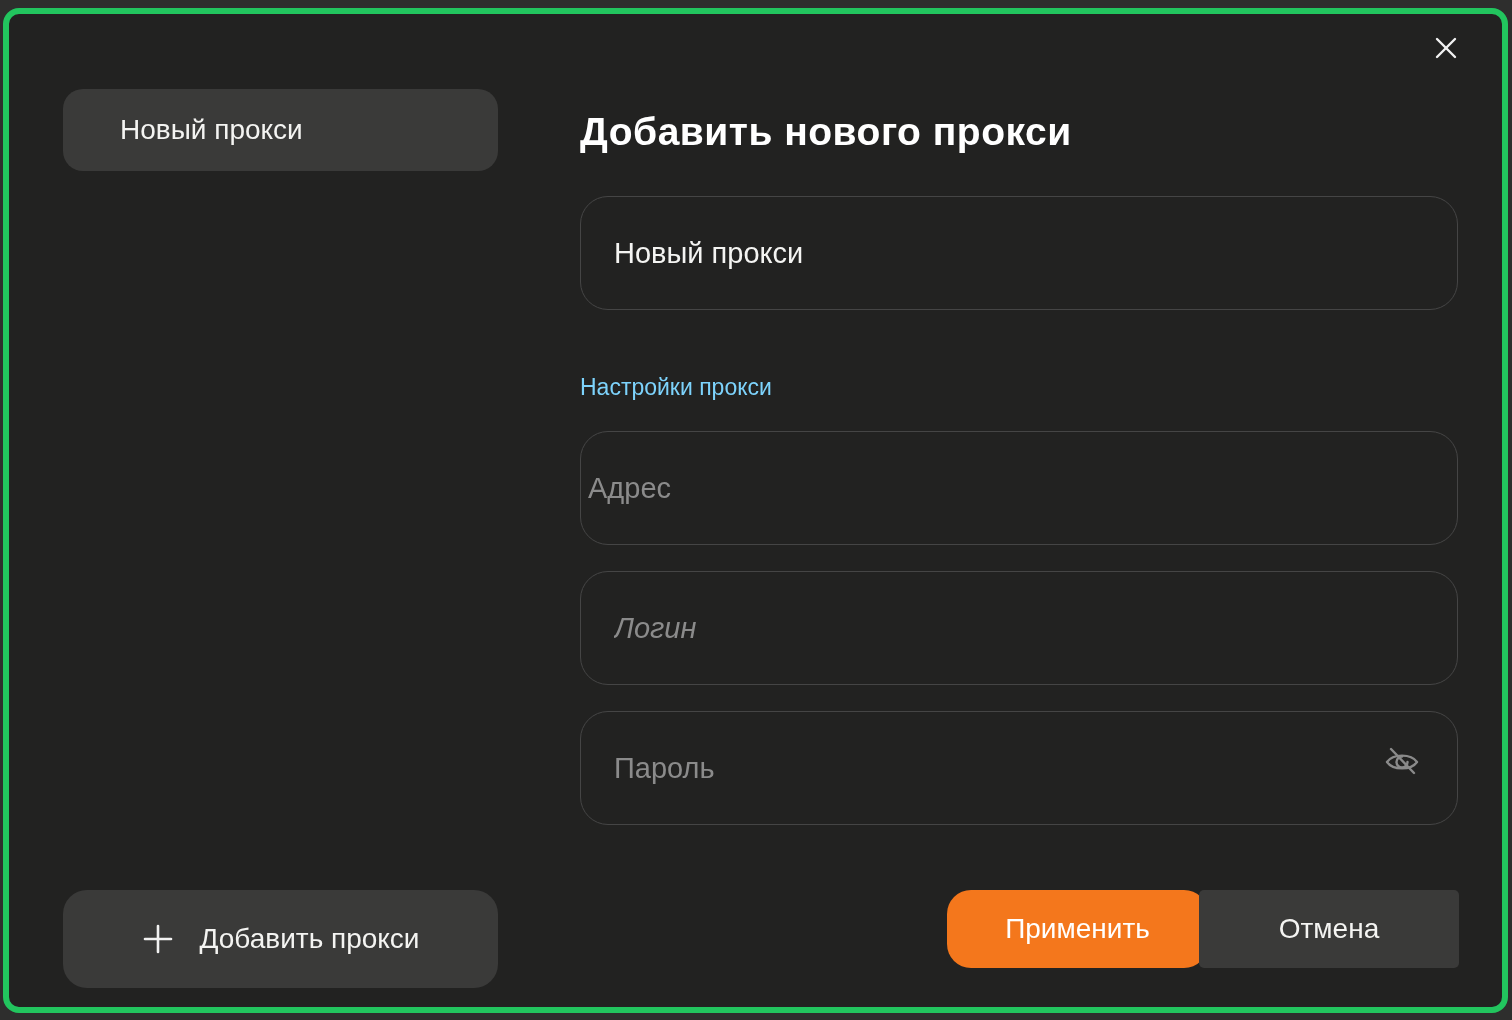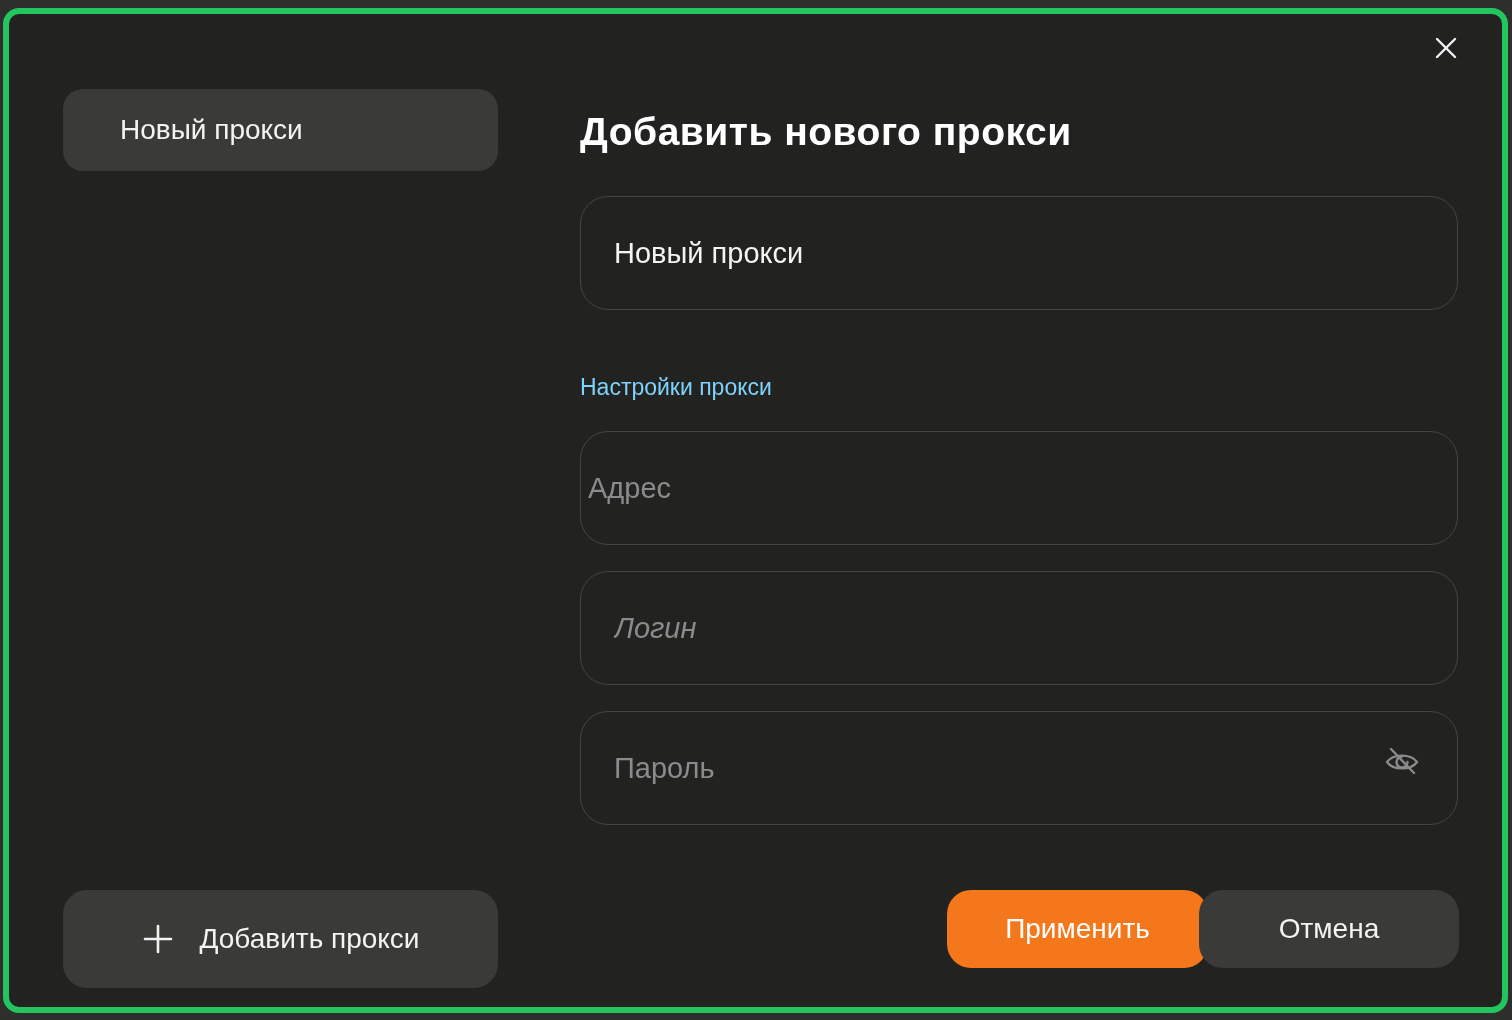--- a/index.html
+++ b/index.html
@@ -123,21 +123,21 @@
     font-size:28px;font-weight:500;
     cursor:pointer;
     font-family:inherit;
     margin-left:28px;
   }
   .cancel-btn{
     position:absolute;
     left:1190px;top:876px;
     width:260px;height:78px;
     background:var(--surface);
-    border:none;border-radius:24px;
+    border:none;border-radius:5px;
     color:var(--text);
     font-size:28px;
     cursor:pointer;
     font-family:inherit;
   }
 </style>
 </head>
 <body>
 
 <div class="modal">

